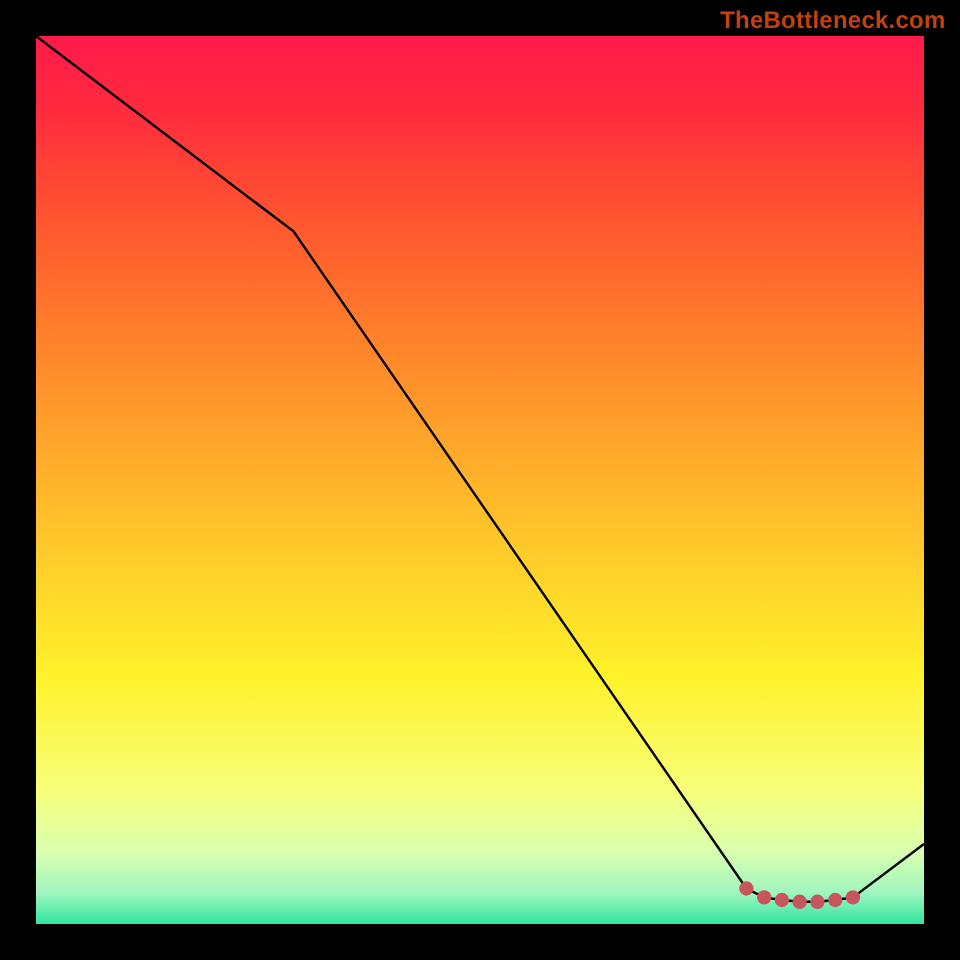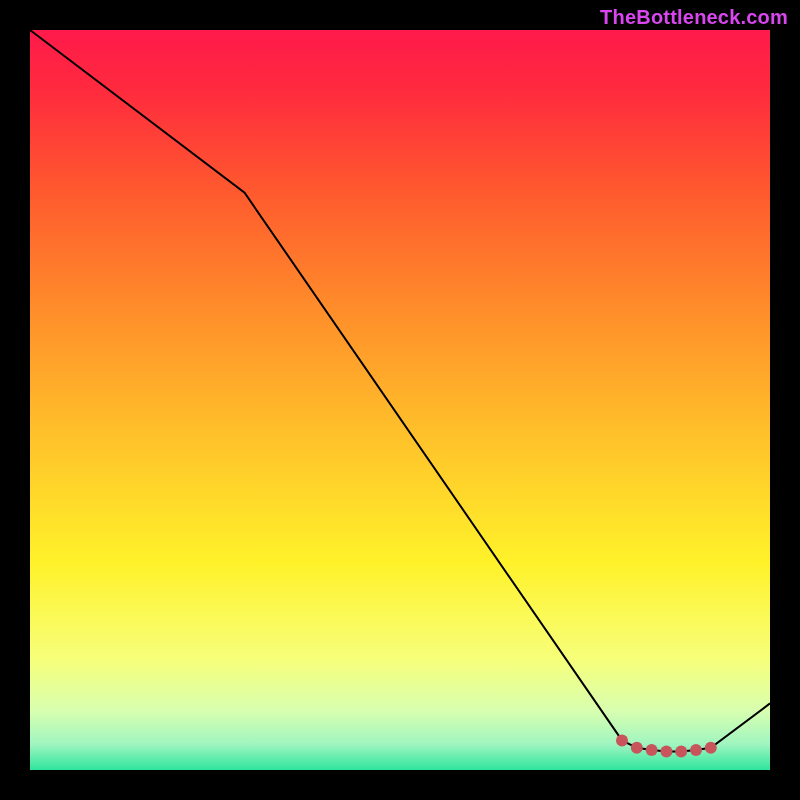--- a/index.html
+++ b/index.html
@@ -16,21 +16,21 @@
     height: 800px;
     background: #000;
   }
   .watermark {
     position: absolute;
     top: 6px;
     right: 12px;
     font-family: Arial, Helvetica, sans-serif;
     font-size: 20px;
     font-weight: 600;
-    color: #d946ef;
+    color: #c2410c;
     letter-spacing: 0.2px;
     margin-left: 47px;
   }
   svg {
     display: block;
   }
 </style>
 </head>
 <body>
 

